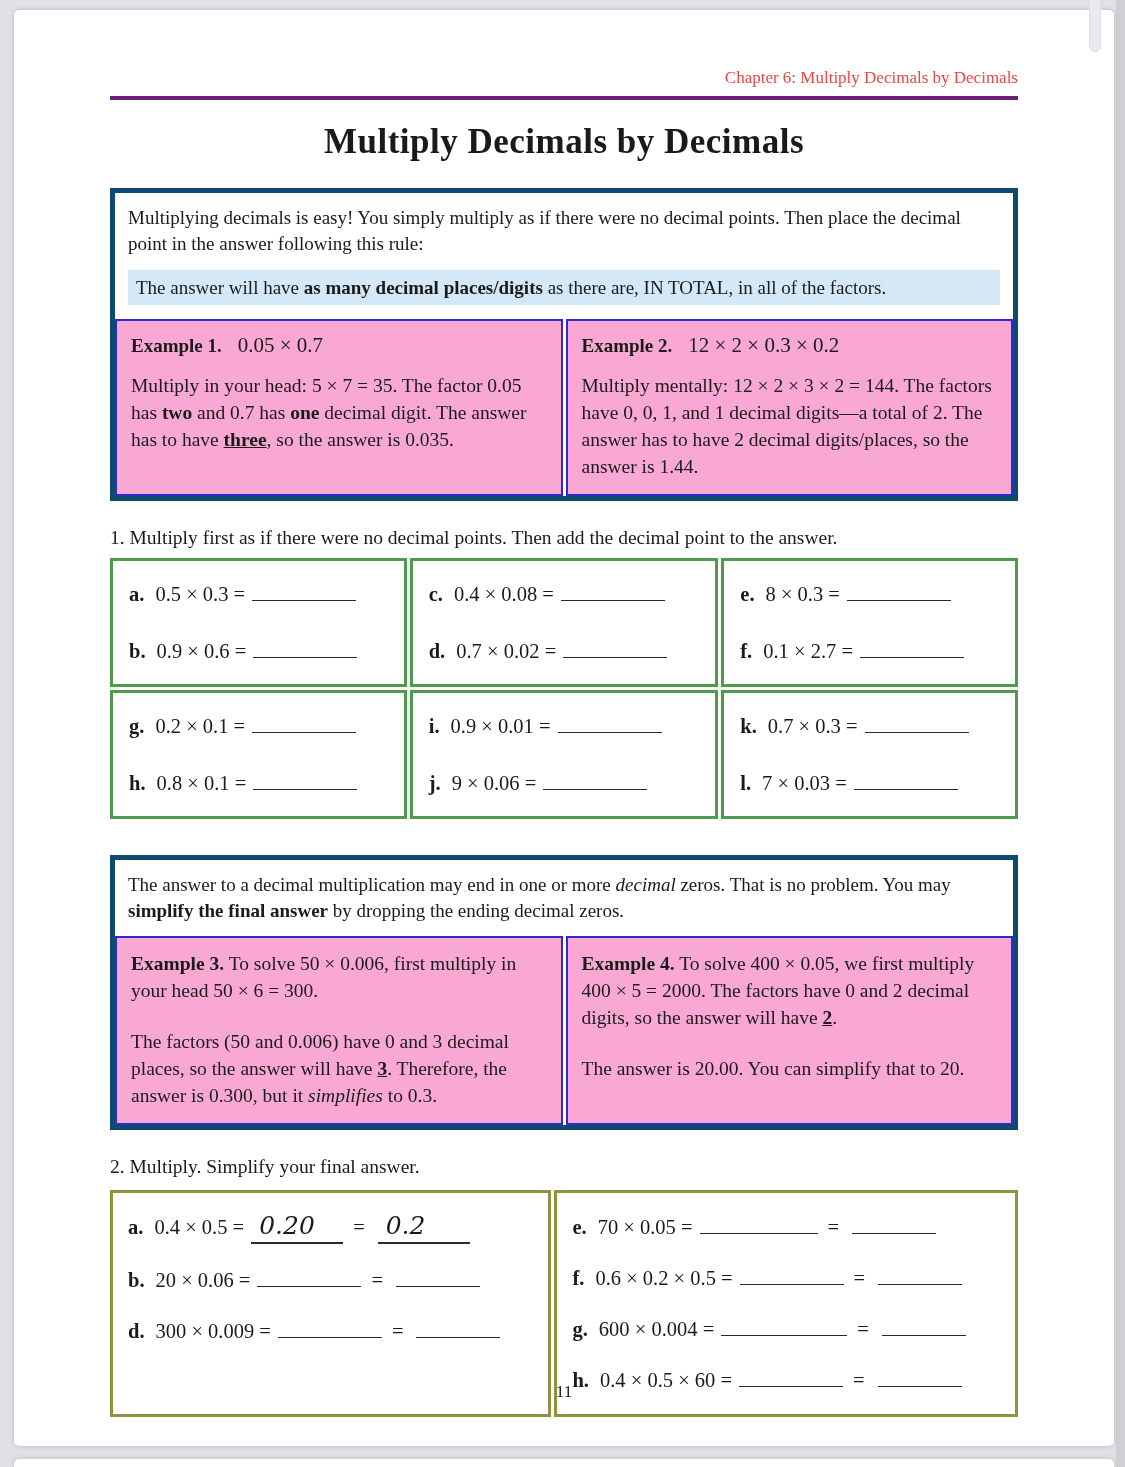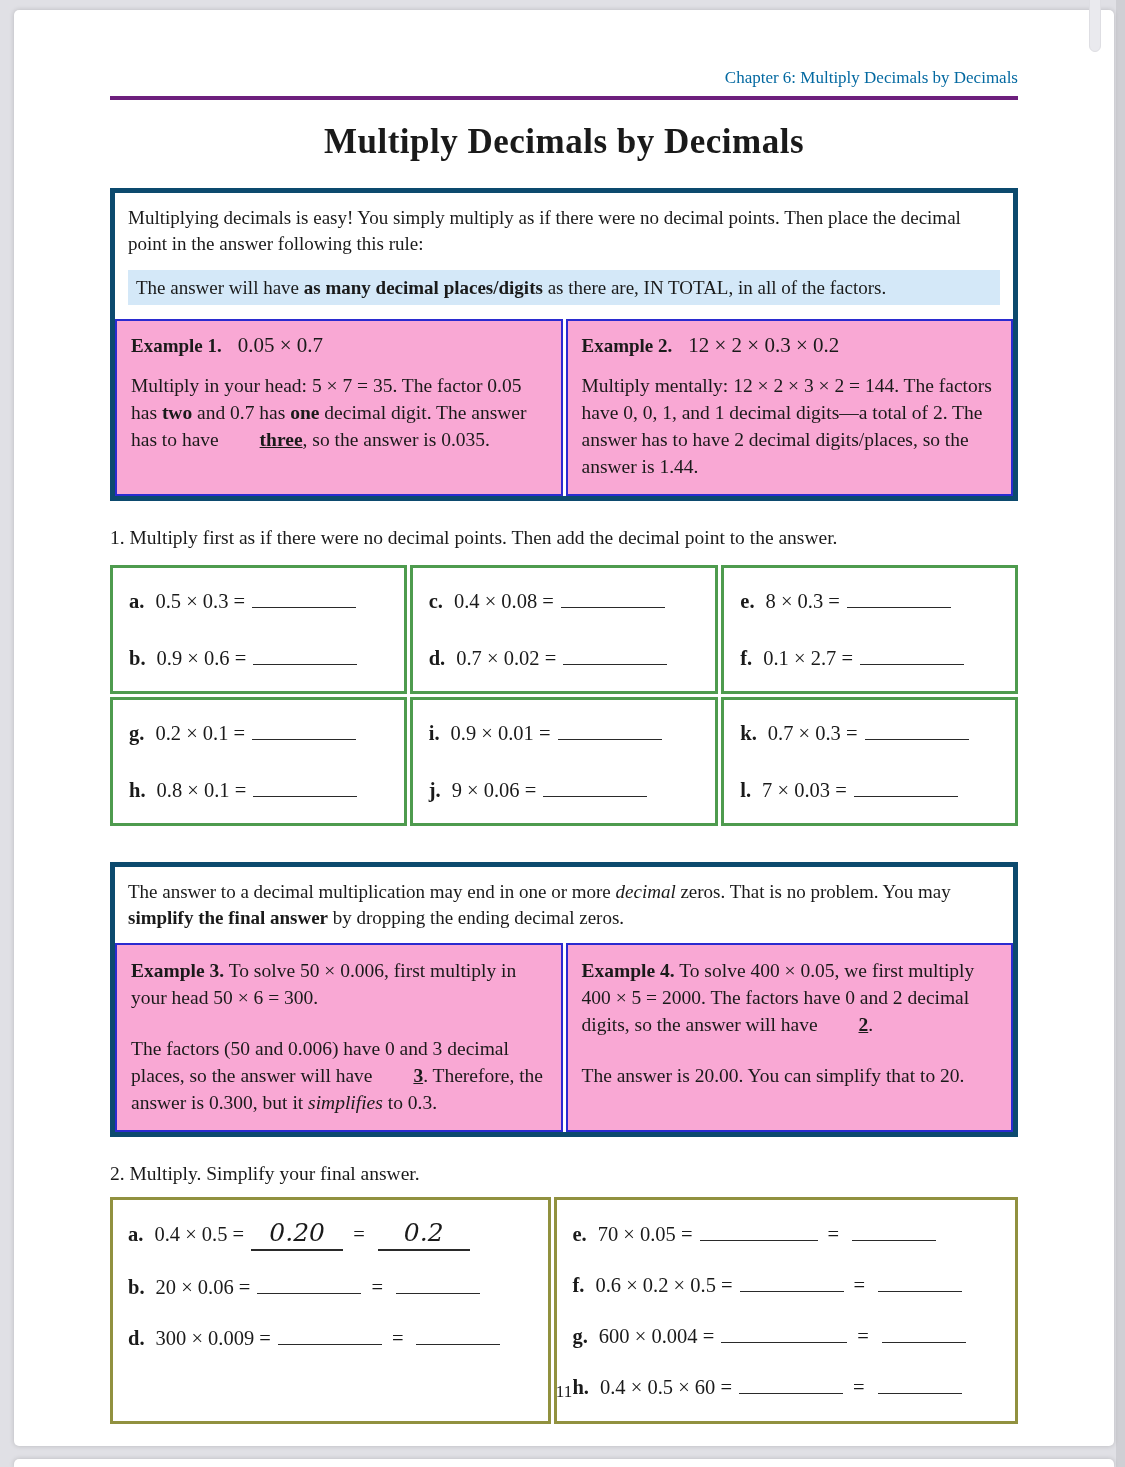--- a/index.html
+++ b/index.html
@@ -21,59 +21,59 @@
     position:absolute; left:14px; top:1459px; width:1100px; height:8px;
     background:#fff; border-radius:5px 5px 0 0;
     box-shadow:0 0 5px rgba(0,0,0,0.18);
   }
   .scroll-thumb {
     position:absolute; left:1089px; top:-2px; width:12px; height:54px;
     background:#eaeaee; border:1px solid #dedee3; border-radius:0 0 7px 7px;
   }
   .content { position:absolute; left:96px; top:0; width:908px; }
 
-  .chapter { padding-top:58px; text-align:right; font-size:17px; color:#0369a1; }
+  .chapter { padding-top:58px; text-align:right; font-size:17px; color:#ef4444; }
   .divider { margin-top:8px; height:4px; background:#6d1f7d; }
   .page-title { margin-top:22px; text-align:center; font-size:35px; font-weight:bold; letter-spacing:0.5px; }
 
   .bluebox { margin-top:26px; border:5px solid #0c4a6e; padding:12px 13px 0 13px; background:#fff; }
   .bluebox p.lead { font-size:19px; line-height:26px; }
   .rule-highlight { margin:13px 0 14px 0; background:#d4e8f8; padding:5px 8px; font-size:19px; line-height:25px; }
   .bold { font-weight:bold; }
   .ital { font-style:italic; }
-  .boldu { font-weight:bold; text-decoration:underline;margin-left:36px; }
+  .boldu { font-weight:bold; text-decoration:underline; }
 
   .examples-grid { display:grid; grid-template-columns:1fr 1fr; gap:3px; margin:0 -13px 0 -13px; }
   .ex-cell { border:2px solid #2b2bd0; padding:12px 14px 14px 14px; background:#f9a8d4; font-size:19.5px; }
   .ex-head { font-size:19px; }
   .ex-head .ex-label { font-weight:bold; }
   .ex-head .ex-expr { font-size:21px; margin-left:16px; }
   .ex-body { margin-top:14px; line-height:27px; font-size:19.5px; }
   .ex-body + .ex-body { margin-top:24px; }
 
   .instr { margin-top:26px; font-size:19.5px; }
 
-  .ex1-grid { margin-top:16px; display:grid; grid-template-columns:1fr 1.04fr 1fr; gap:3px; }
+  .ex1-grid { margin-top:9px; display:grid; grid-template-columns:1fr 1.04fr 1fr; gap:3px; }
   .ex1-cell { border:3px solid #4e9b4e; background:#fff; padding:18px 6px 18px 16px; }
   .item { font-size:20.5px; line-height:30px; white-space:nowrap; }
   .ex1-cell .item + .item { margin-top:27px; }
   .item .lbl { font-weight:bold; margin-right:11px; }
   .blank {
     display:inline-block; width:104px; height:1em;
     border-bottom:1.6px solid #2a2a2a; margin-left:7px; vertical-align:baseline;
   }
   .eq { margin:0 6px 0 10px; }
 
   .olive-grid { margin-top:12px; display:grid; grid-template-columns:1fr 1.05fr; gap:3px; }
   .ex2-cell { border:3px solid #91913f; background:#fff; padding:19px 4px 19px 15px; }
   .ex2-cell .item + .item { margin-top:21px; }
   .blank.w1 { width:104px; }
   .blank.w2 { width:84px; }
   .blankfill {
-    display:inline-block; min-width:92px; text-align:center;
+    display:inline-block; min-width:92px; 
     border-bottom:2px solid #2a2a2a; margin-left:7px; vertical-align:baseline;
     padding:0 8px;
   }
   .ans { font-family:"DejaVu Serif", serif; font-style:italic; font-size:25px; line-height:22px; display:inline-block; }
 
   .page-number { position:absolute; top:1372px; left:0; width:100%; text-align:center; font-size:17px; }
 </style>
 </head>
 <body>
 

